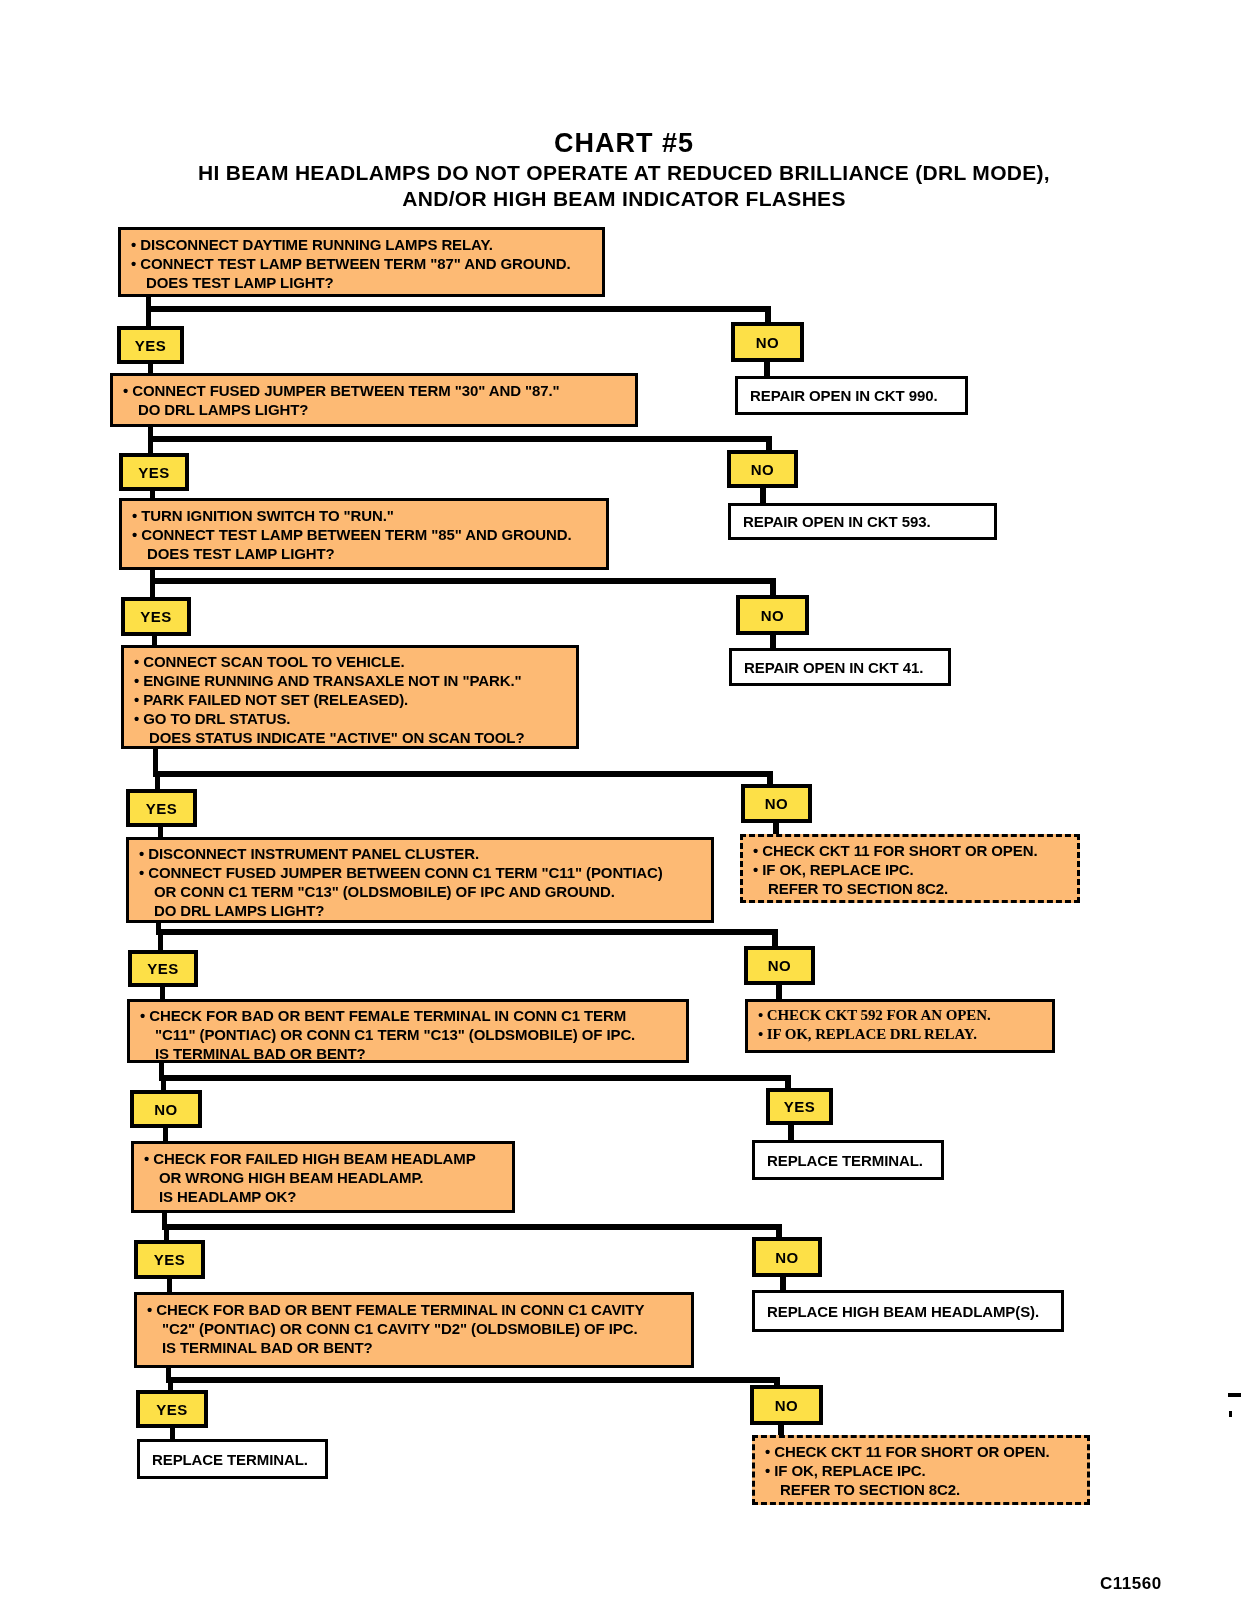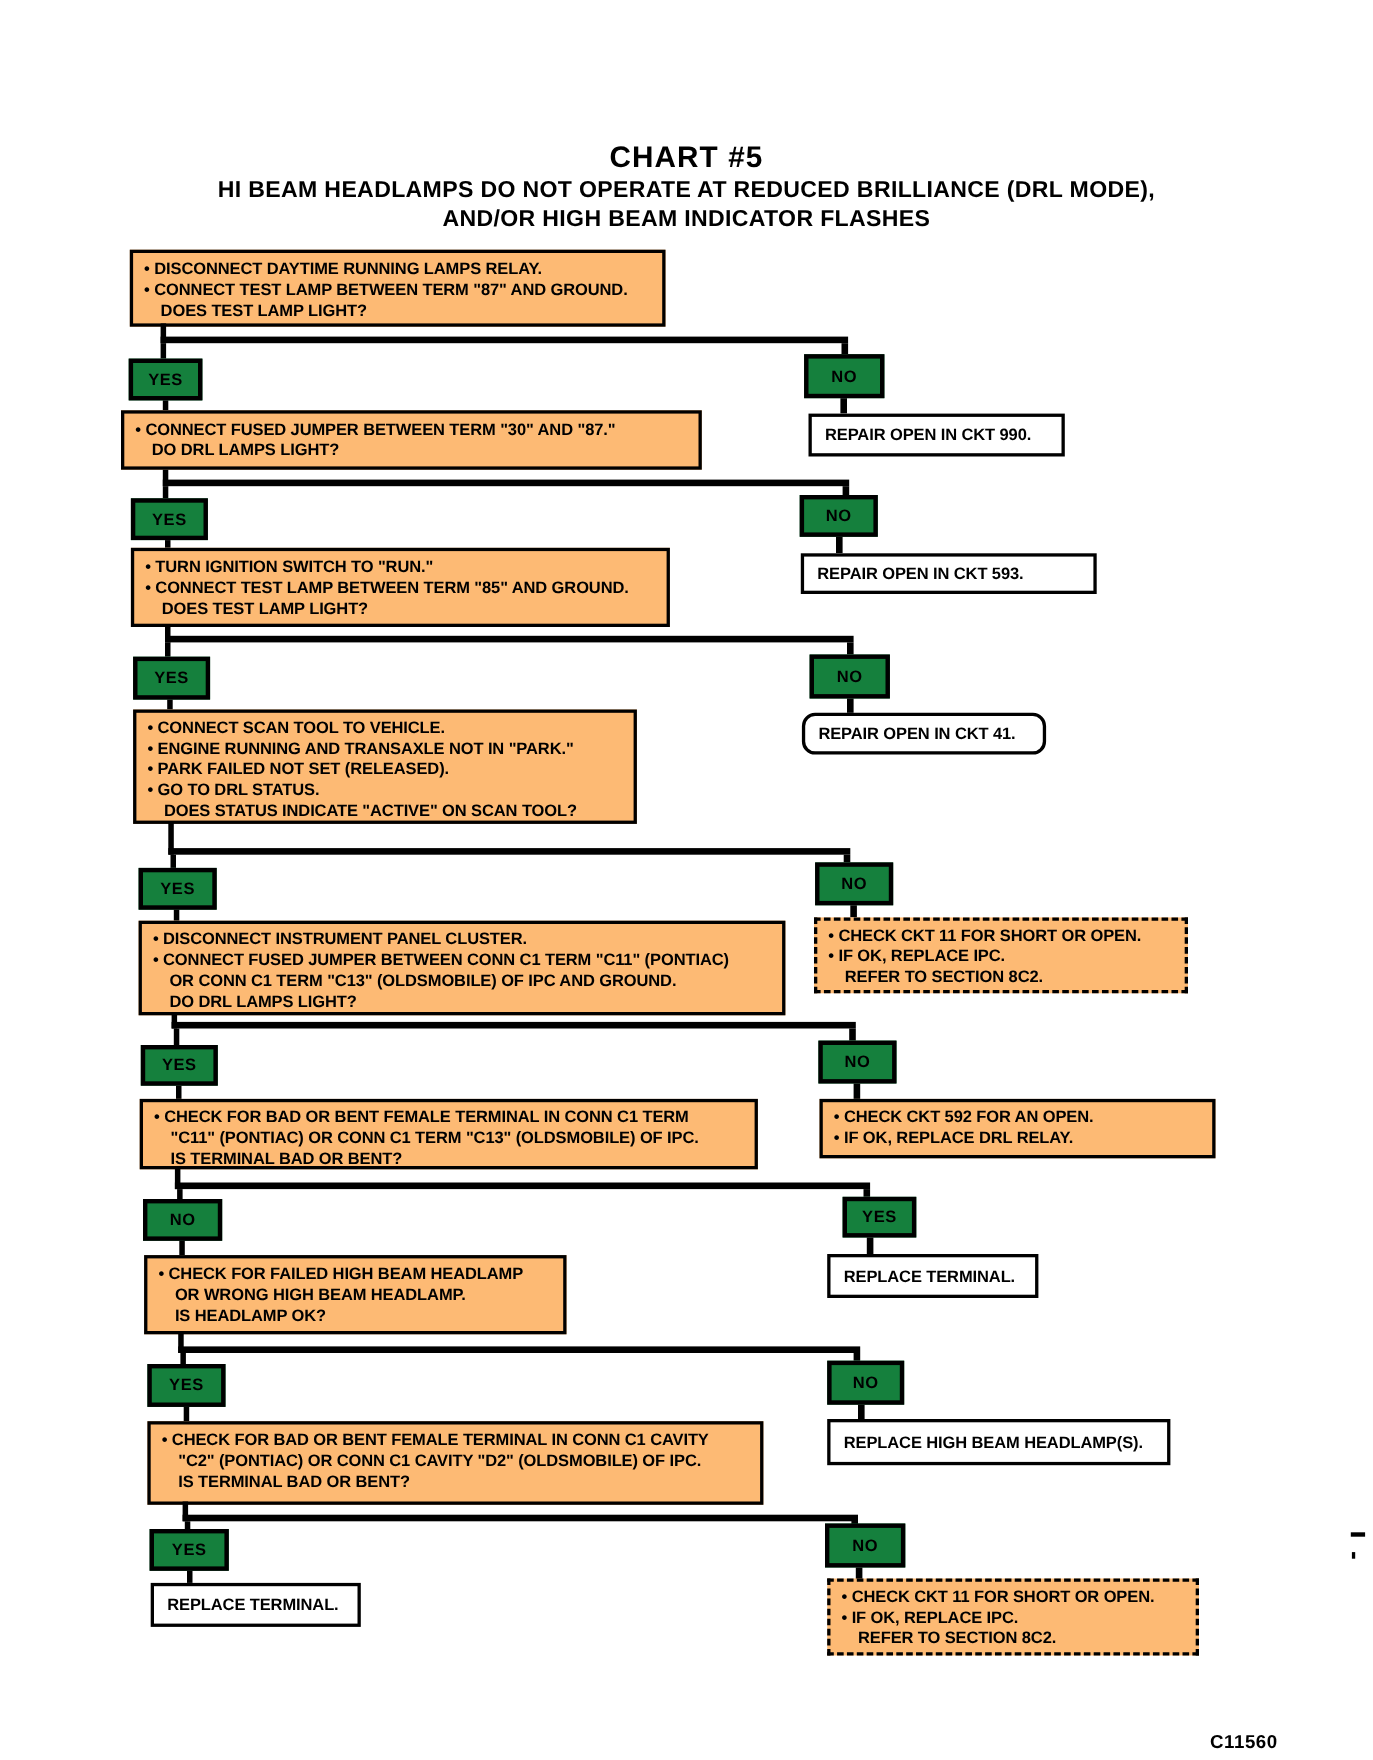--- a/index.html
+++ b/index.html
@@ -5,21 +5,21 @@
   html,body{margin:0;padding:0;background:#fff;}
   #page{position:relative;width:1248px;height:1600px;background:#ffffff;overflow:hidden;
         font-family:"Liberation Sans",sans-serif;font-weight:700;color:#000;}
   .t1{position:absolute;left:0;top:128px;width:100%;text-align:center;font-size:27px;letter-spacing:1px;}
   .t2{position:absolute;left:0;top:161px;width:100%;text-align:center;font-size:21px;letter-spacing:.3px;}
   .t3{position:absolute;left:0;top:187px;width:100%;text-align:center;font-size:21px;letter-spacing:.3px;}
   .q,.ansm{position:absolute;box-sizing:border-box;border:3px solid #000;background:#fdba74;
         padding:5px 8px 4px 10px;font-size:15px;line-height:19px;letter-spacing:-.1px;}
   .ans{position:absolute;box-sizing:border-box;border:3px solid #000;background:#fff;
         display:flex;align-items:center;padding-left:12px;font-size:15px;letter-spacing:-.1px;white-space:nowrap;}
-  .yn{position:absolute;box-sizing:border-box;border:4px solid #000;background:#15803d;
+  .yn{position:absolute;box-sizing:border-box;border:4px solid #000;background:#fde047;
         display:flex;align-items:center;justify-content:center;font-size:15px;letter-spacing:.5px;}
   .dotted{border:3px dashed #000;}
   .ln{white-space:nowrap;}
   .cont{padding-left:15px;}
   .h,.v{position:absolute;background:#000;}
   .code{position:absolute;font-size:17px;letter-spacing:.5px;}
   .mark{position:absolute;background:#000;}
 </style>
 </head>
 <body>
@@ -65,21 +65,21 @@
     <div class="ln cont">DOES TEST LAMP LIGHT?</div>
   </div>
   <div class="v" style="left:150px;top:570px;width:5px;height:14px;"></div>
   <div class="h" style="left:150px;top:578px;width:626px;height:6px;"></div>
   <div class="v" style="left:150px;top:584px;width:5px;height:13px;"></div>
   <div class="v" style="left:770px;top:584px;width:6px;height:11px;"></div>
   <div class="yn" style="left:121px;top:597px;width:70px;height:39px;">YES</div>
   <div class="yn" style="left:736px;top:595px;width:73px;height:40px;">NO</div>
   <div class="v" style="left:152px;top:636px;width:5px;height:9px;"></div>
   <div class="v" style="left:770px;top:635px;width:6px;height:13px;"></div>
-  <div class="ans" style="left:729px;top:648px;width:222px;height:38px;border-radius:12px;">REPAIR OPEN IN CKT 41.</div>
+  <div class="ans" style="left:729px;top:648px;width:222px;height:38px;">REPAIR OPEN IN CKT 41.</div>
 
   <div class="q" style="left:121px;top:645px;width:458px;height:104px;padding-top:4px;">
     <div class="ln">• CONNECT SCAN TOOL TO VEHICLE.</div>
     <div class="ln">• ENGINE RUNNING AND TRANSAXLE NOT IN "PARK."</div>
     <div class="ln">• PARK FAILED NOT SET (RELEASED).</div>
     <div class="ln">• GO TO DRL STATUS.</div>
     <div class="ln cont">DOES STATUS INDICATE "ACTIVE" ON SCAN TOOL?</div>
   </div>
   <div class="v" style="left:153px;top:747px;width:5px;height:30px;"></div>
   <div class="h" style="left:153px;top:771px;width:620px;height:6px;"></div>
@@ -102,21 +102,21 @@
     <div class="ln cont">DO DRL LAMPS LIGHT?</div>
   </div>
   <div class="v" style="left:156px;top:920px;width:5px;height:15px;"></div>
   <div class="h" style="left:156px;top:929px;width:622px;height:6px;"></div>
   <div class="v" style="left:158px;top:935px;width:5px;height:15px;"></div>
   <div class="v" style="left:772px;top:935px;width:6px;height:11px;"></div>
   <div class="yn" style="left:128px;top:950px;width:70px;height:37px;">YES</div>
   <div class="yn" style="left:744px;top:946px;width:71px;height:39px;">NO</div>
   <div class="v" style="left:160px;top:987px;width:5px;height:12px;"></div>
   <div class="v" style="left:776px;top:985px;width:6px;height:14px;"></div>
-  <div class="ansm" style="left:745px;top:999px;width:360px;height:54px;padding-top:4px;">
+  <div class="ansm" style="left:745px;top:999px;width:310px;height:54px;padding-top:4px;font-family:Liberation Serif, serif;">
     <div class="ln">• CHECK CKT 592 FOR AN OPEN.</div>
     <div class="ln">• IF OK, REPLACE DRL RELAY.</div>
   </div>
 
   <div class="q" style="left:127px;top:999px;width:562px;height:64px;padding-top:4px;">
     <div class="ln">• CHECK FOR BAD OR BENT FEMALE TERMINAL IN CONN C1 TERM</div>
     <div class="ln cont">"C11" (PONTIAC) OR CONN C1 TERM "C13" (OLDSMOBILE) OF IPC.</div>
     <div class="ln cont">IS TERMINAL BAD OR BENT?</div>
   </div>
   <div class="v" style="left:159px;top:1060px;width:5px;height:21px;"></div>

